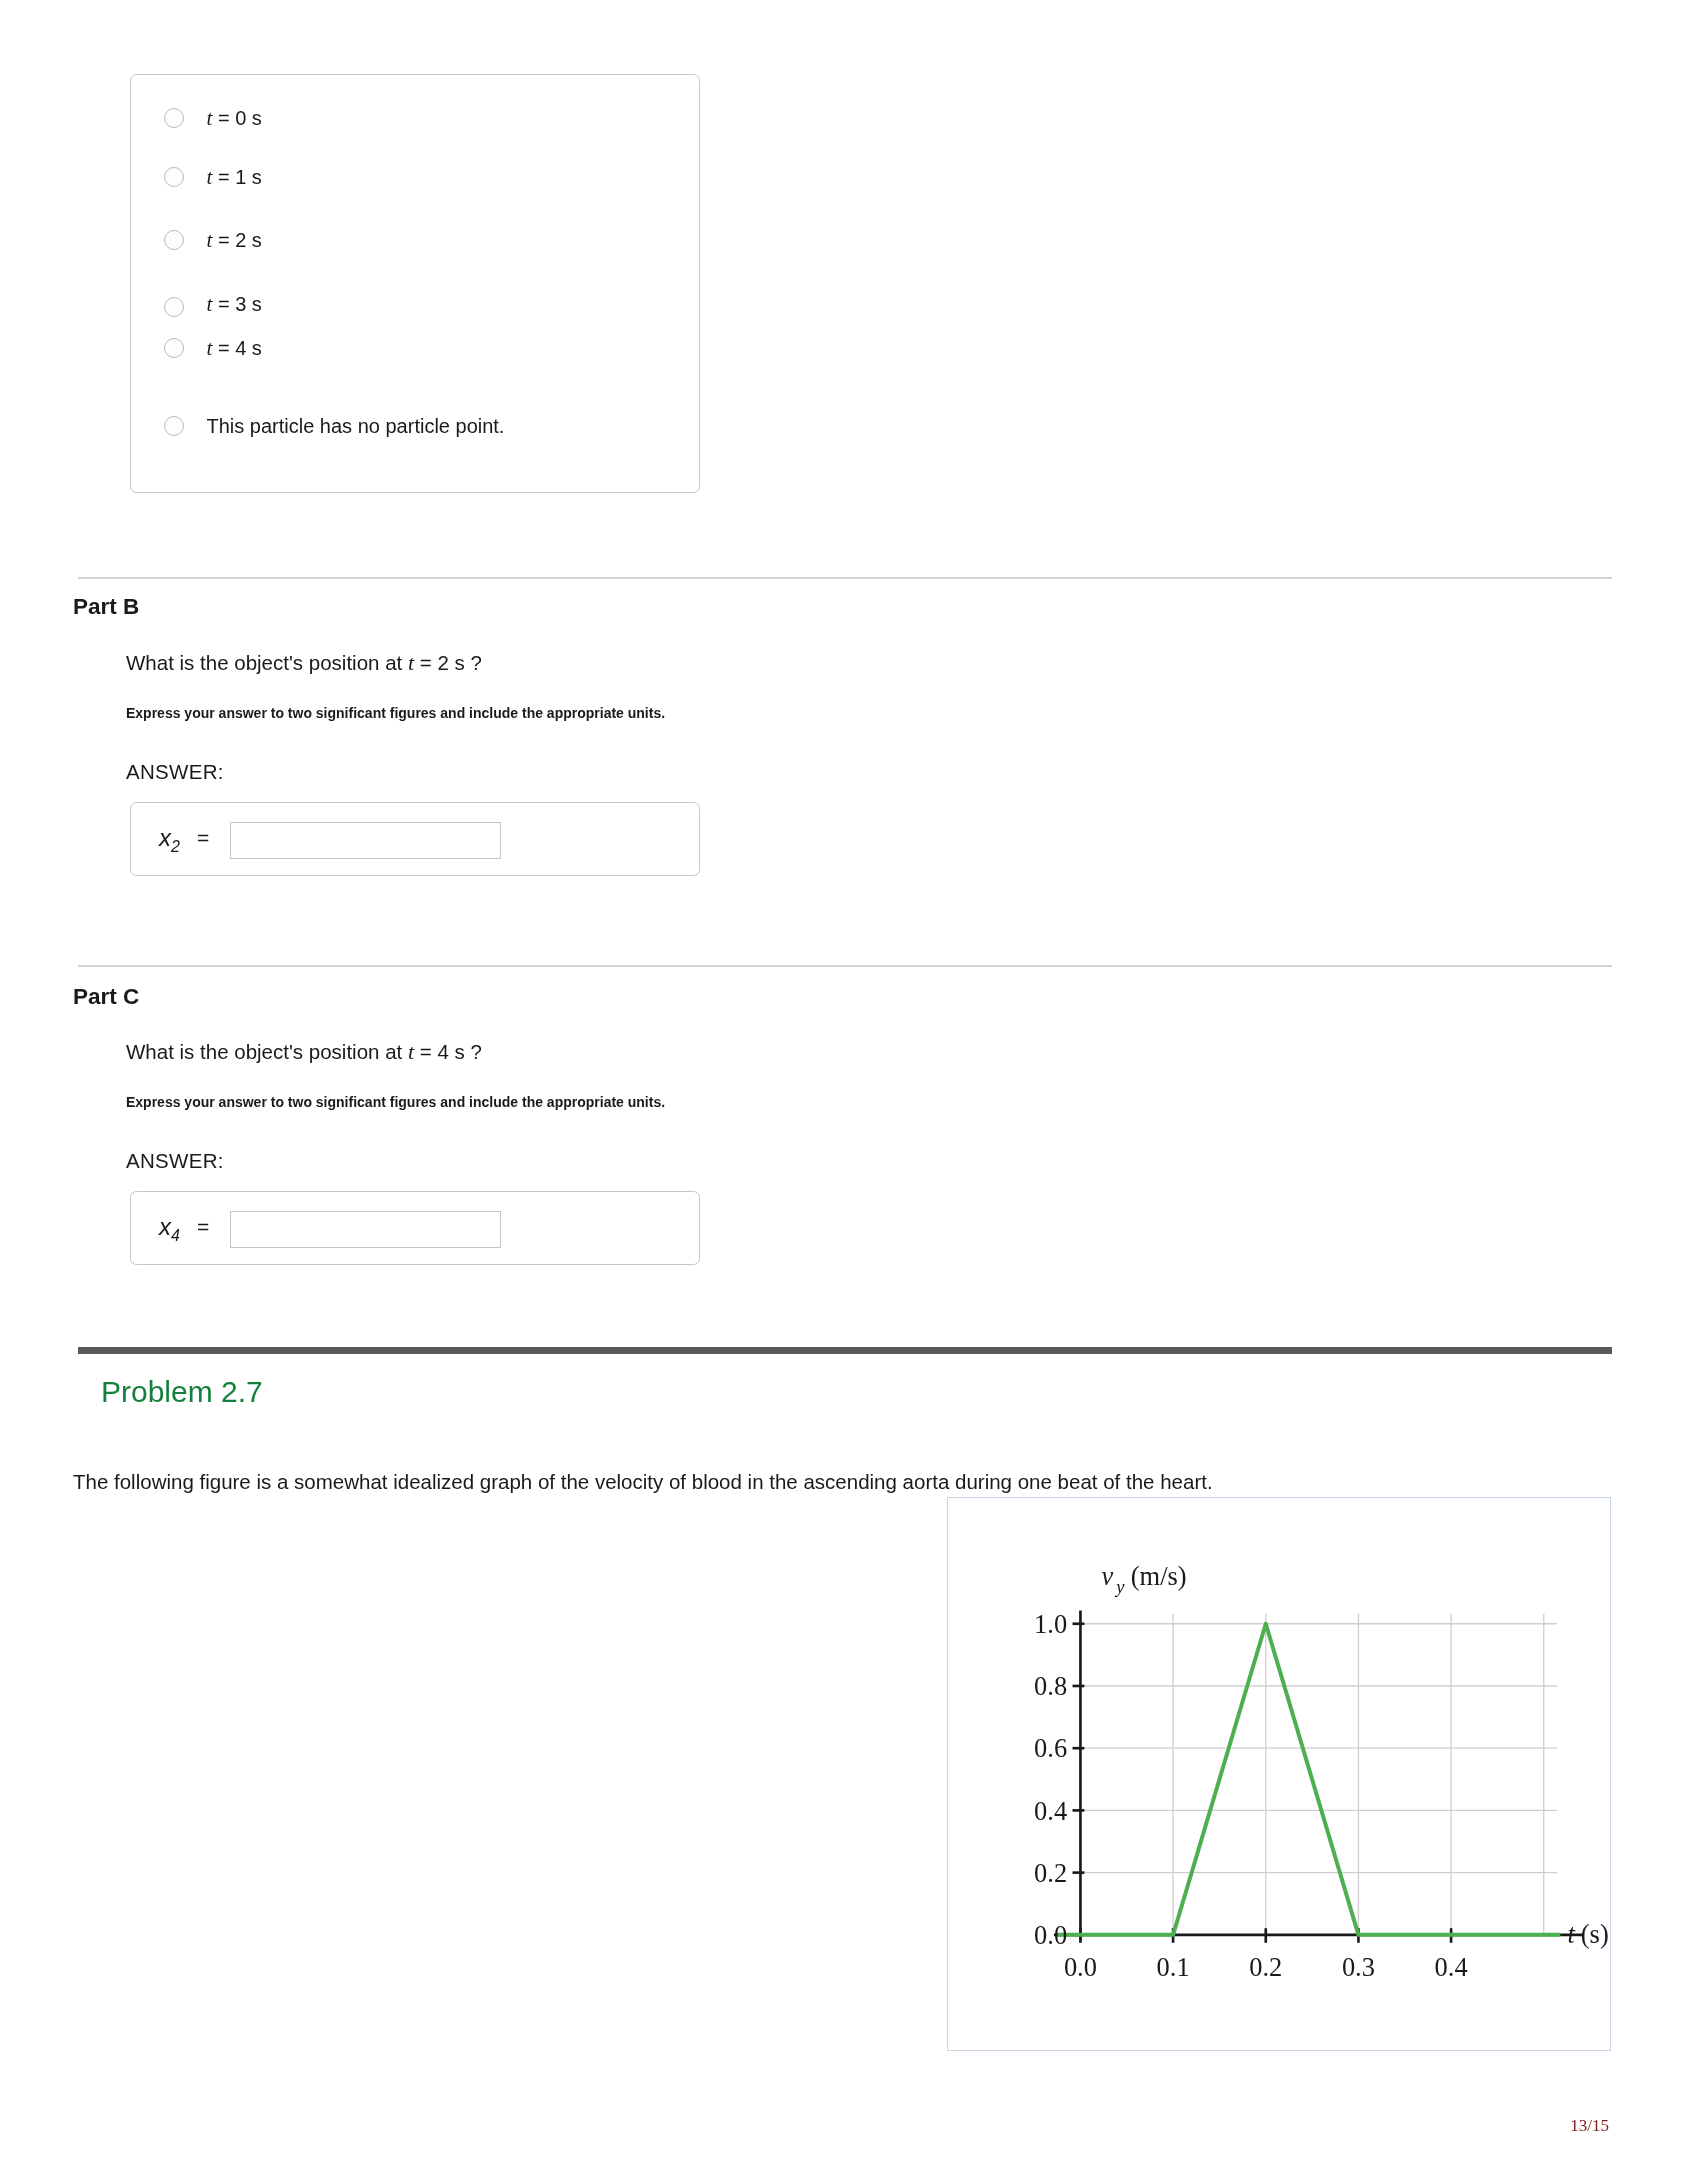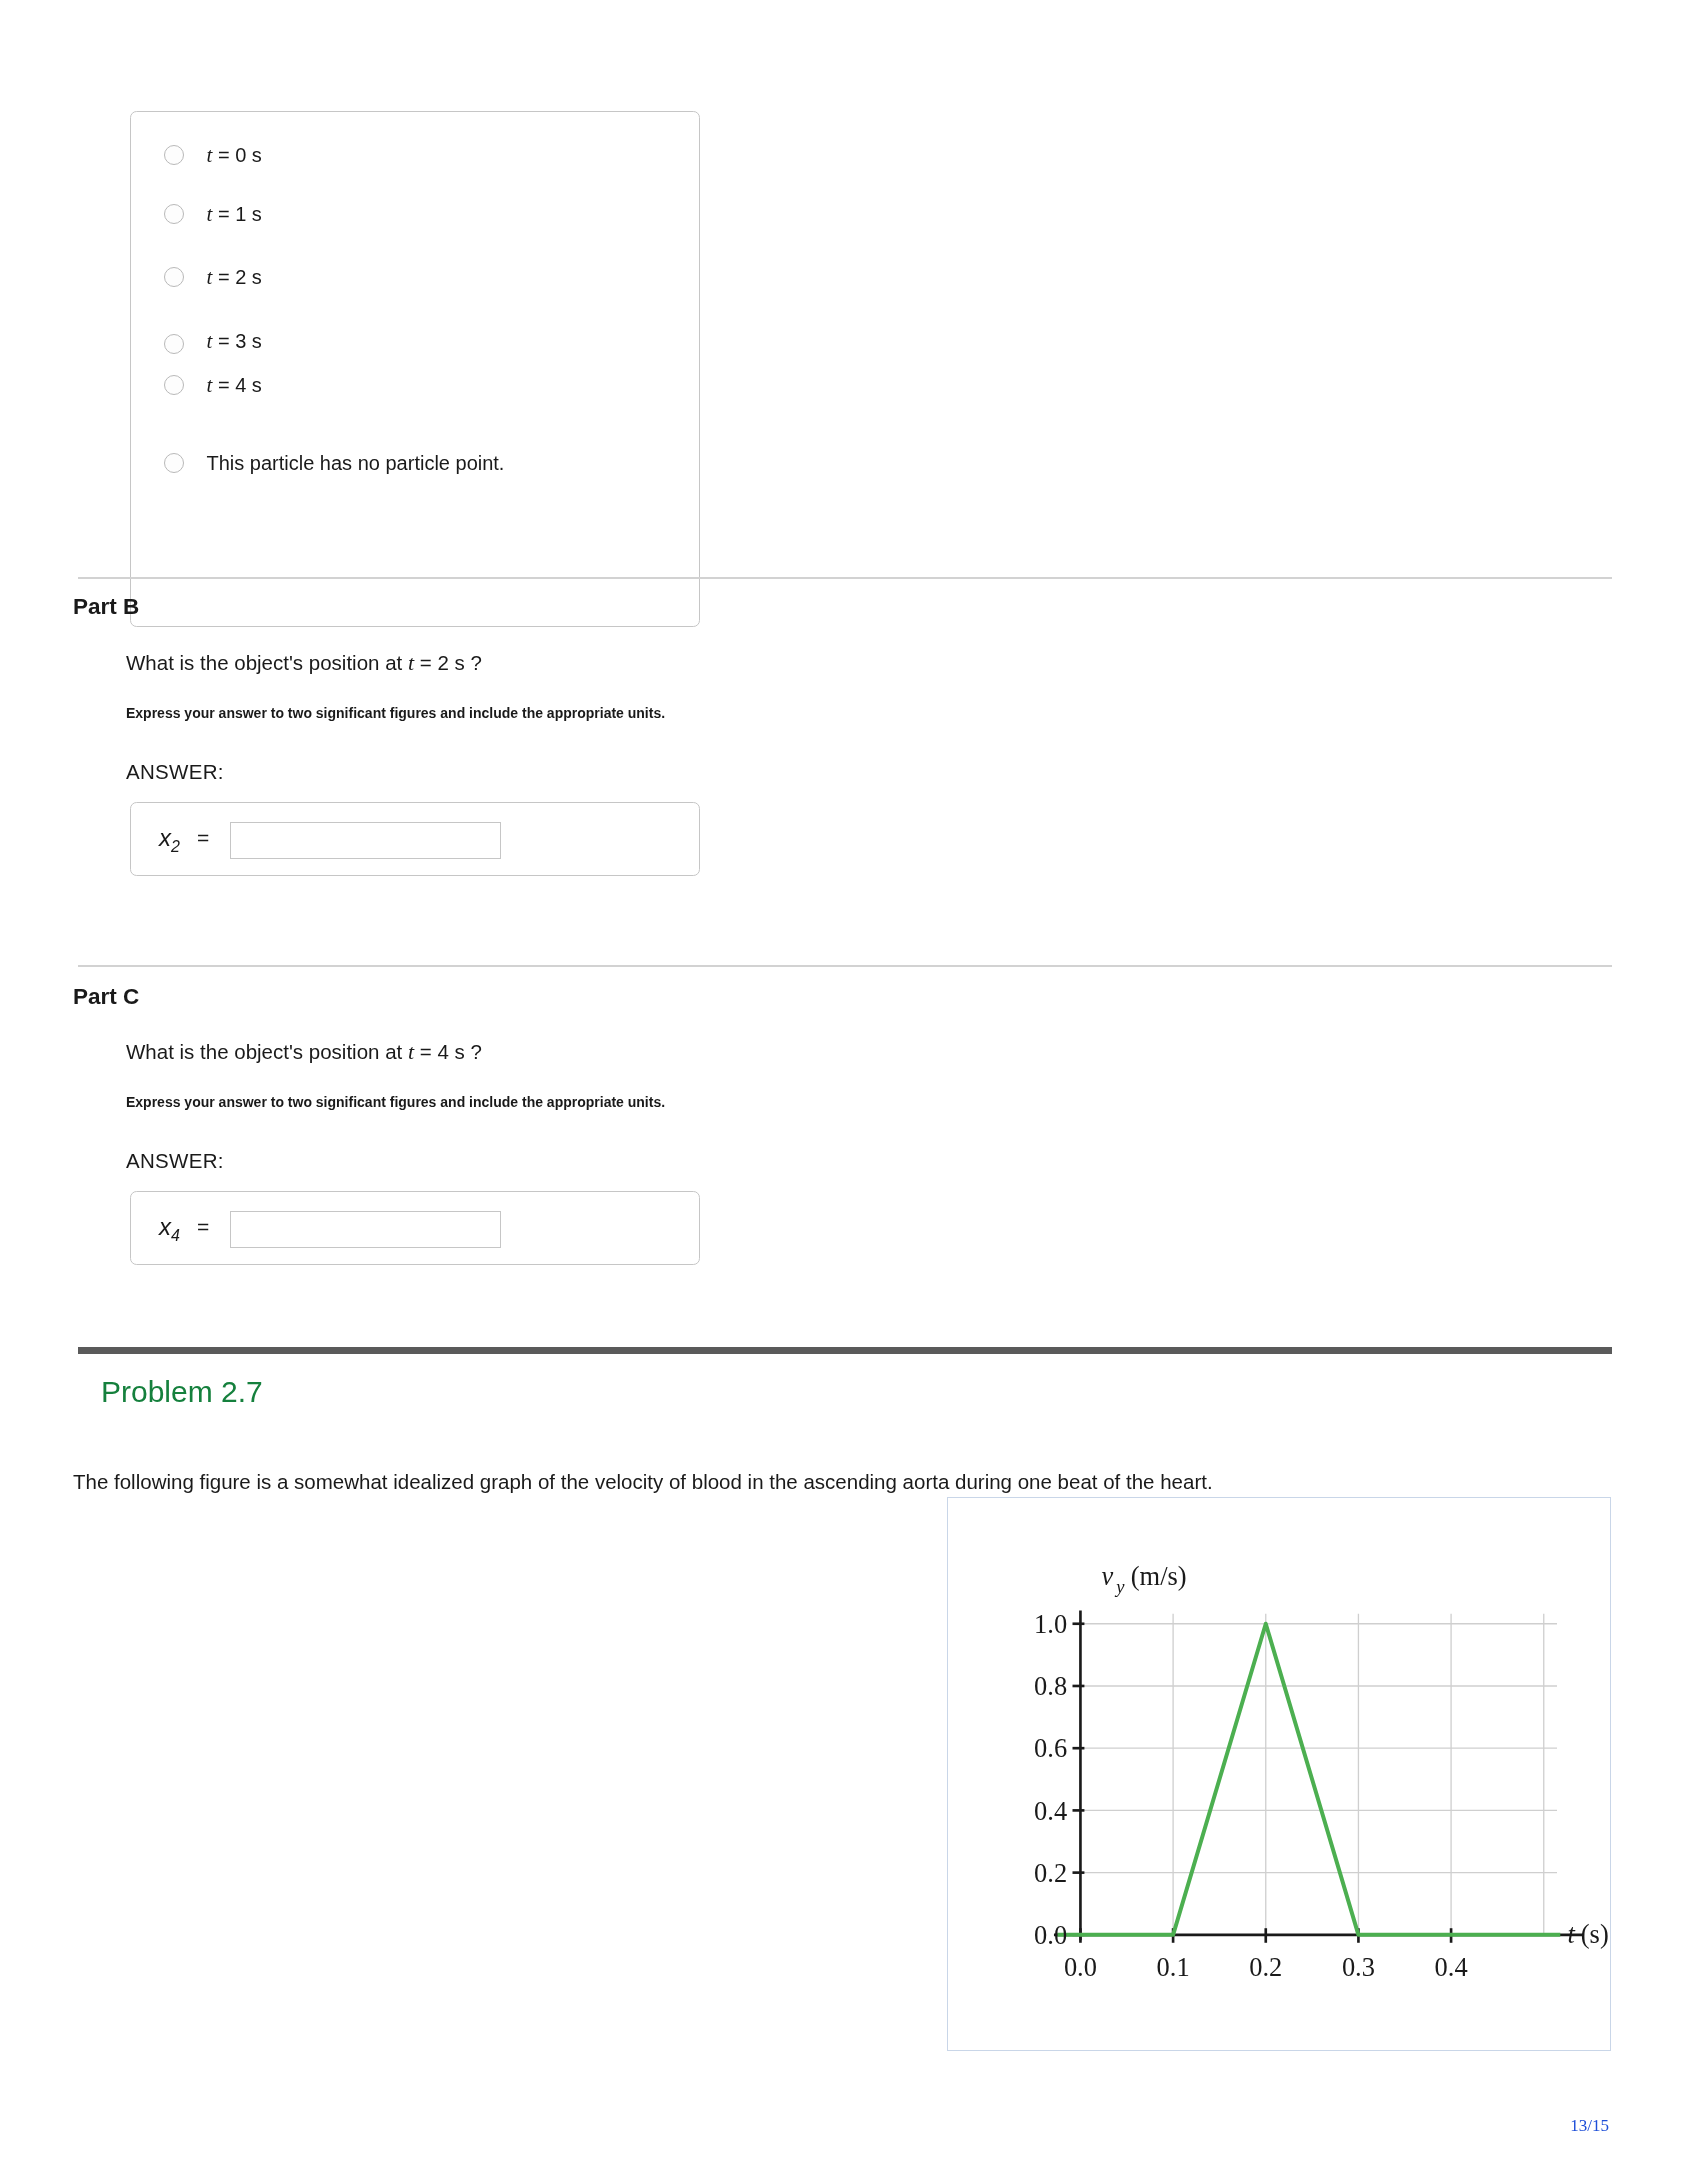--- a/index.html
+++ b/index.html
@@ -21,26 +21,25 @@
     width: 1687px;
     height: 2183px;
   }
 
   
   .choices-box {
     position: absolute;
     left: 130px;
     top: 74px;
     width: 570px;
-    height: 516px;
+    height: 419px;
     border: 1.3px solid #c6c6c6;
     border-radius: 6.6px;
     background: #ffffff;
     box-sizing: border-box;
-    margin-top: 37px;
   }
   .choice-row {
     position: absolute;
     left: 33px;
     display: flex;
     align-items: center;
     height: 30px;
   }
   .radio {
     width: 20px;
@@ -191,21 +190,21 @@
     box-sizing: border-box;
   }
   .fig-svg { position: absolute; left: 0; top: 0; }
 
   .page-number {
     position: absolute;
     right: 78px;
     top: 2116px;
     font-size: 17px;
     font-family: "Liberation Serif", serif;
-    color: #1d4ed8;
+    color: #7f1d1d;
     margin-left: 12px;
   }
 </style>
 </head>
 <body>
 
 <div class="page">
 
   <div class="choices-box">
     <div class="choice-row" style="top:28px;">

